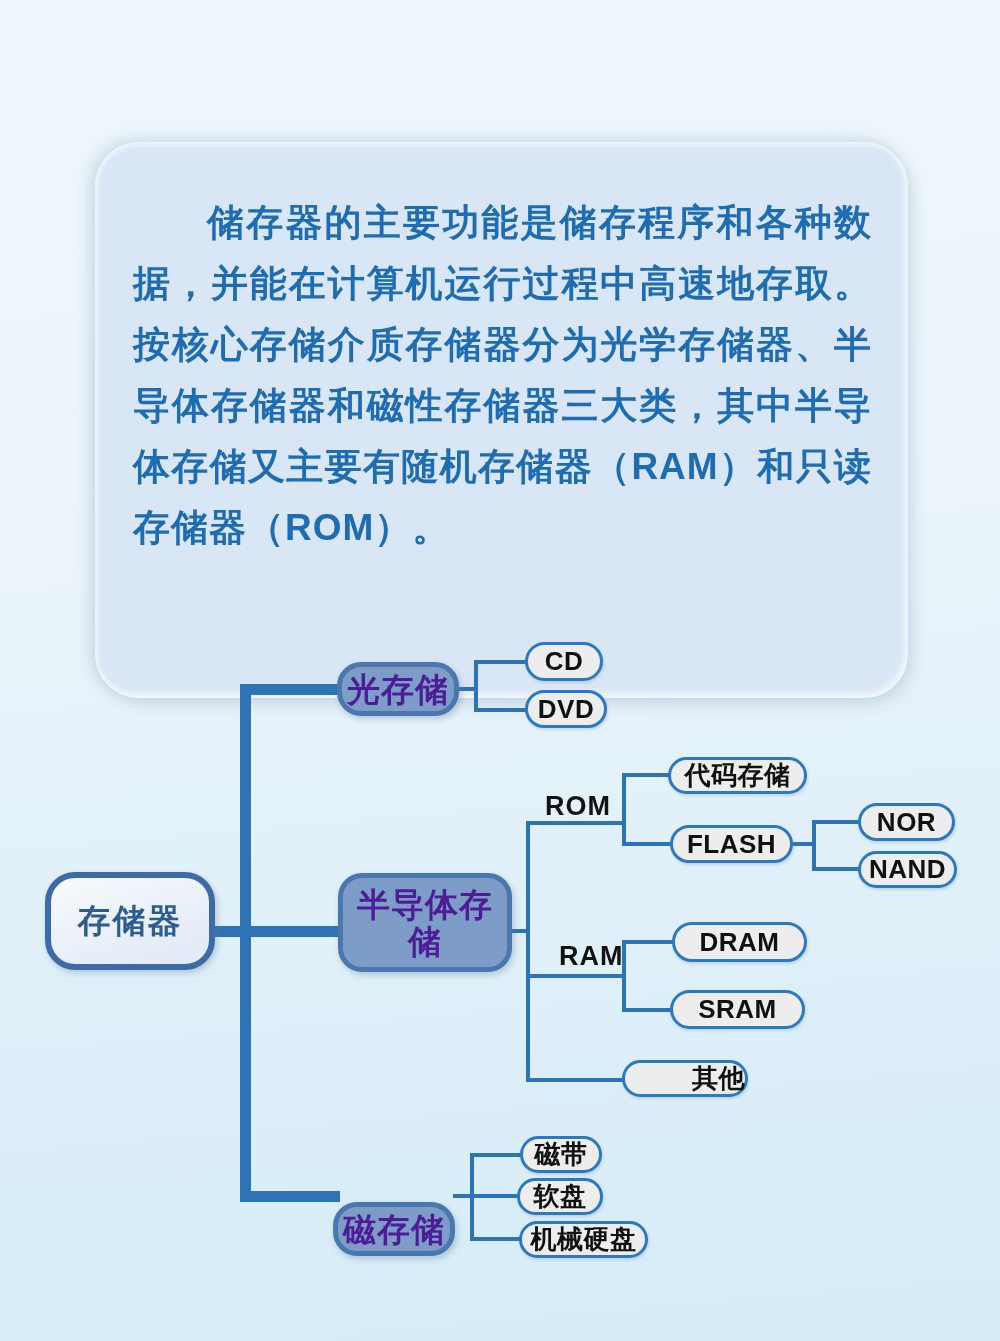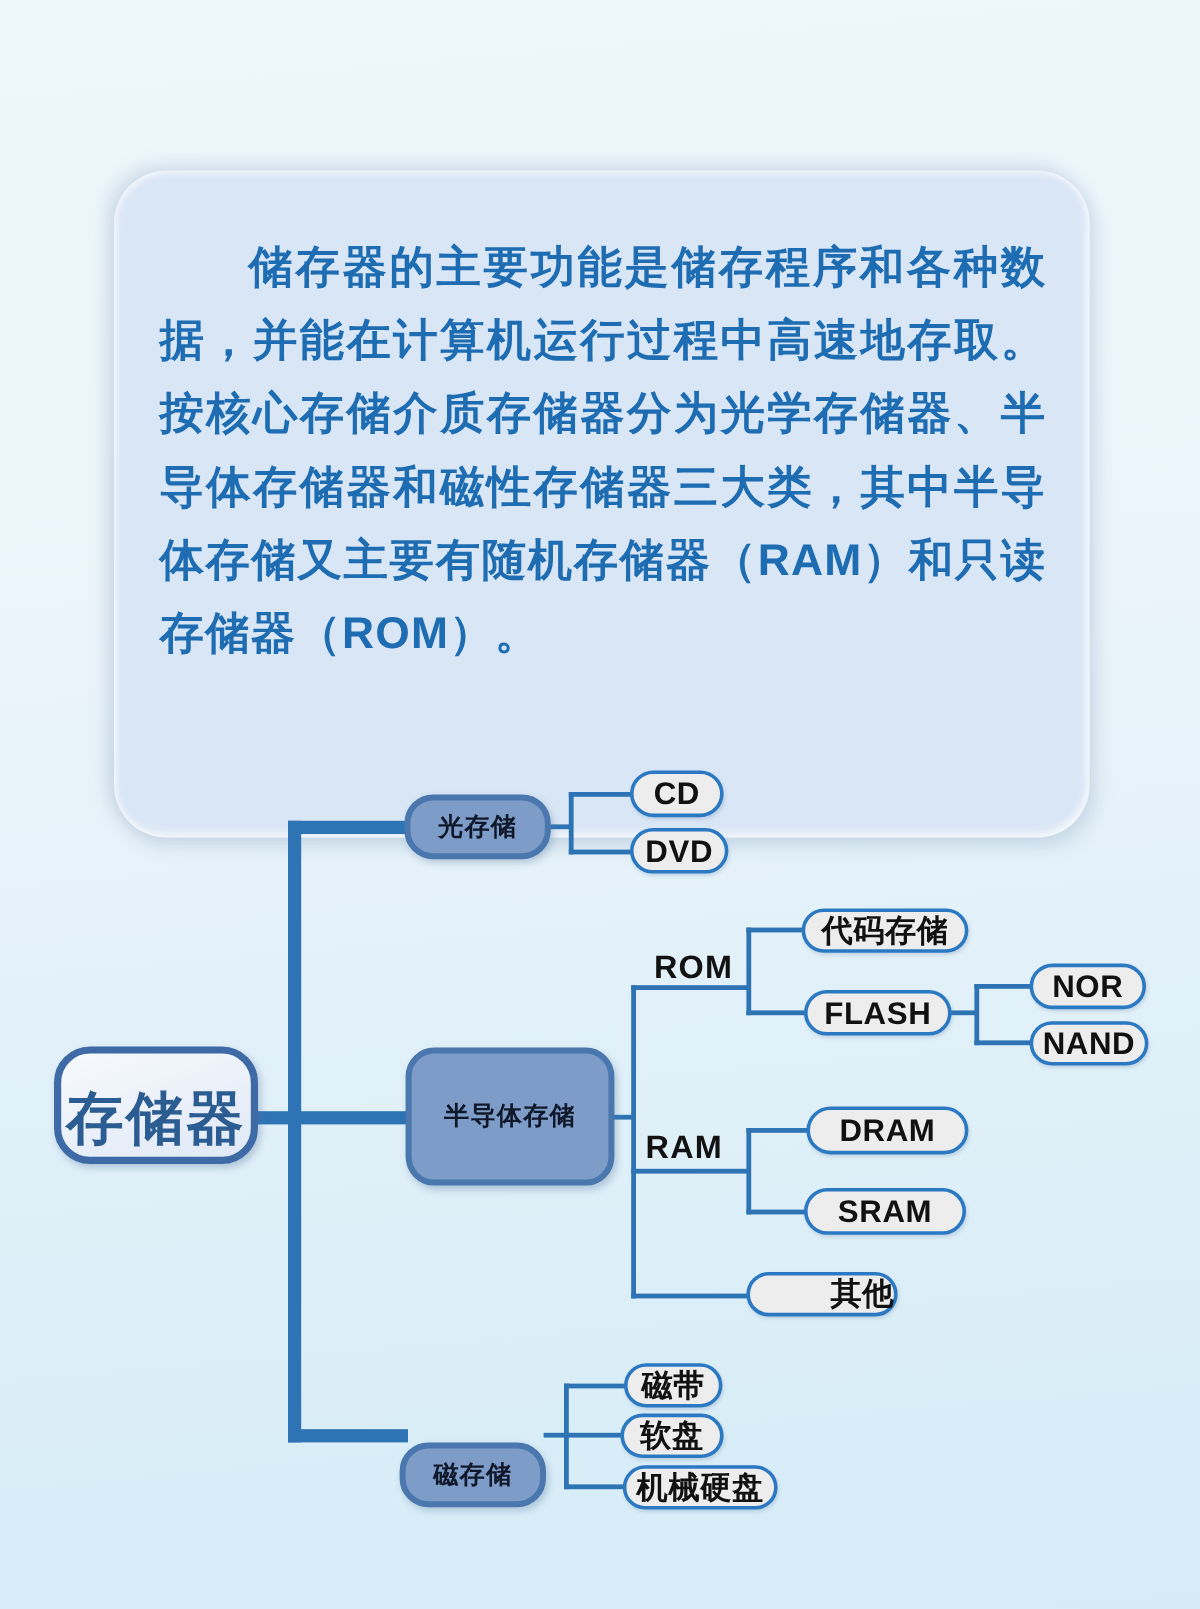--- a/index.html
+++ b/index.html
@@ -52,31 +52,30 @@
     box-sizing:border-box;
     display:flex;align-items:center;justify-content:center;
     text-align:center;
     z-index:2;
   }
   .node.root{
     border:6px solid var(--root-border);
     border-radius:30px;
     background:linear-gradient(160deg,#f7fafd 0%,#e9eff9 60%,#e0e9f6 100%);
     color:var(--root-text);
-    font-size:48px;
+    font-size:33px;
     letter-spacing:2px;
     box-shadow:2px 3px 6px rgba(90,120,160,0.35);
-    align-items:flex-end;
   }
   .node.branch{
     border:5px solid var(--branch-border);
     border-radius:24px;
     background:var(--branch-fill);
-    color:#0f172a;
-    font-size:21px;
+    color:#4c1d95;
+    font-size:33px;
     letter-spacing:1px;
     flex-direction:column;
     line-height:37px;
     box-shadow:2px 3px 6px rgba(90,120,160,0.35);
   }
   .node.leaf{
     border:3px solid var(--leaf-border);
     border-radius:999px;
     background:var(--leaf-fill);
     color:var(--leaf-text);
@@ -134,30 +133,30 @@
   <div class="ln" style="left:470px;top:1237px;width:51px;height:4px;"></div>
 
   <div class="node root" style="left:45px;top:872px;width:170px;height:98px;">
     <span>存储器</span>
   </div>
 
   <div class="node branch" style="left:337px;top:662px;width:122px;height:54px;">
     <span>光存储</span>
   </div>
 
-  <div class="node branch" style="left:338px;top:873px;width:174px;height:115px;gap:24px;">
+  <div class="node branch" style="left:338px;top:873px;width:174px;height:99px;gap:24px;">
     <span>半导体存储</span>
   </div>
 
   <div class="node branch" style="left:333px;top:1170px;width:122px;height:54px;margin-top:32px;">
     <span>磁存储</span>
   </div>
 
   <div class="grouplabel" style="left:545px;top:791px;">ROM</div>
-  <div class="grouplabel" style="left:538px;top:941px;">RAM</div>
+  <div class="grouplabel" style="left:559px;top:941px;">RAM</div>
 
   <div class="node leaf" style="left:525px;top:642px;width:78px;height:39px;">
     <span>CD</span>
   </div>
   <div class="node leaf" style="left:525px;top:690px;width:82px;height:38px;">
     <span>DVD</span>
   </div>
   <div class="node leaf" style="left:668px;top:757px;width:139px;height:37px;">
     <span>代码存储</span>
   </div>

